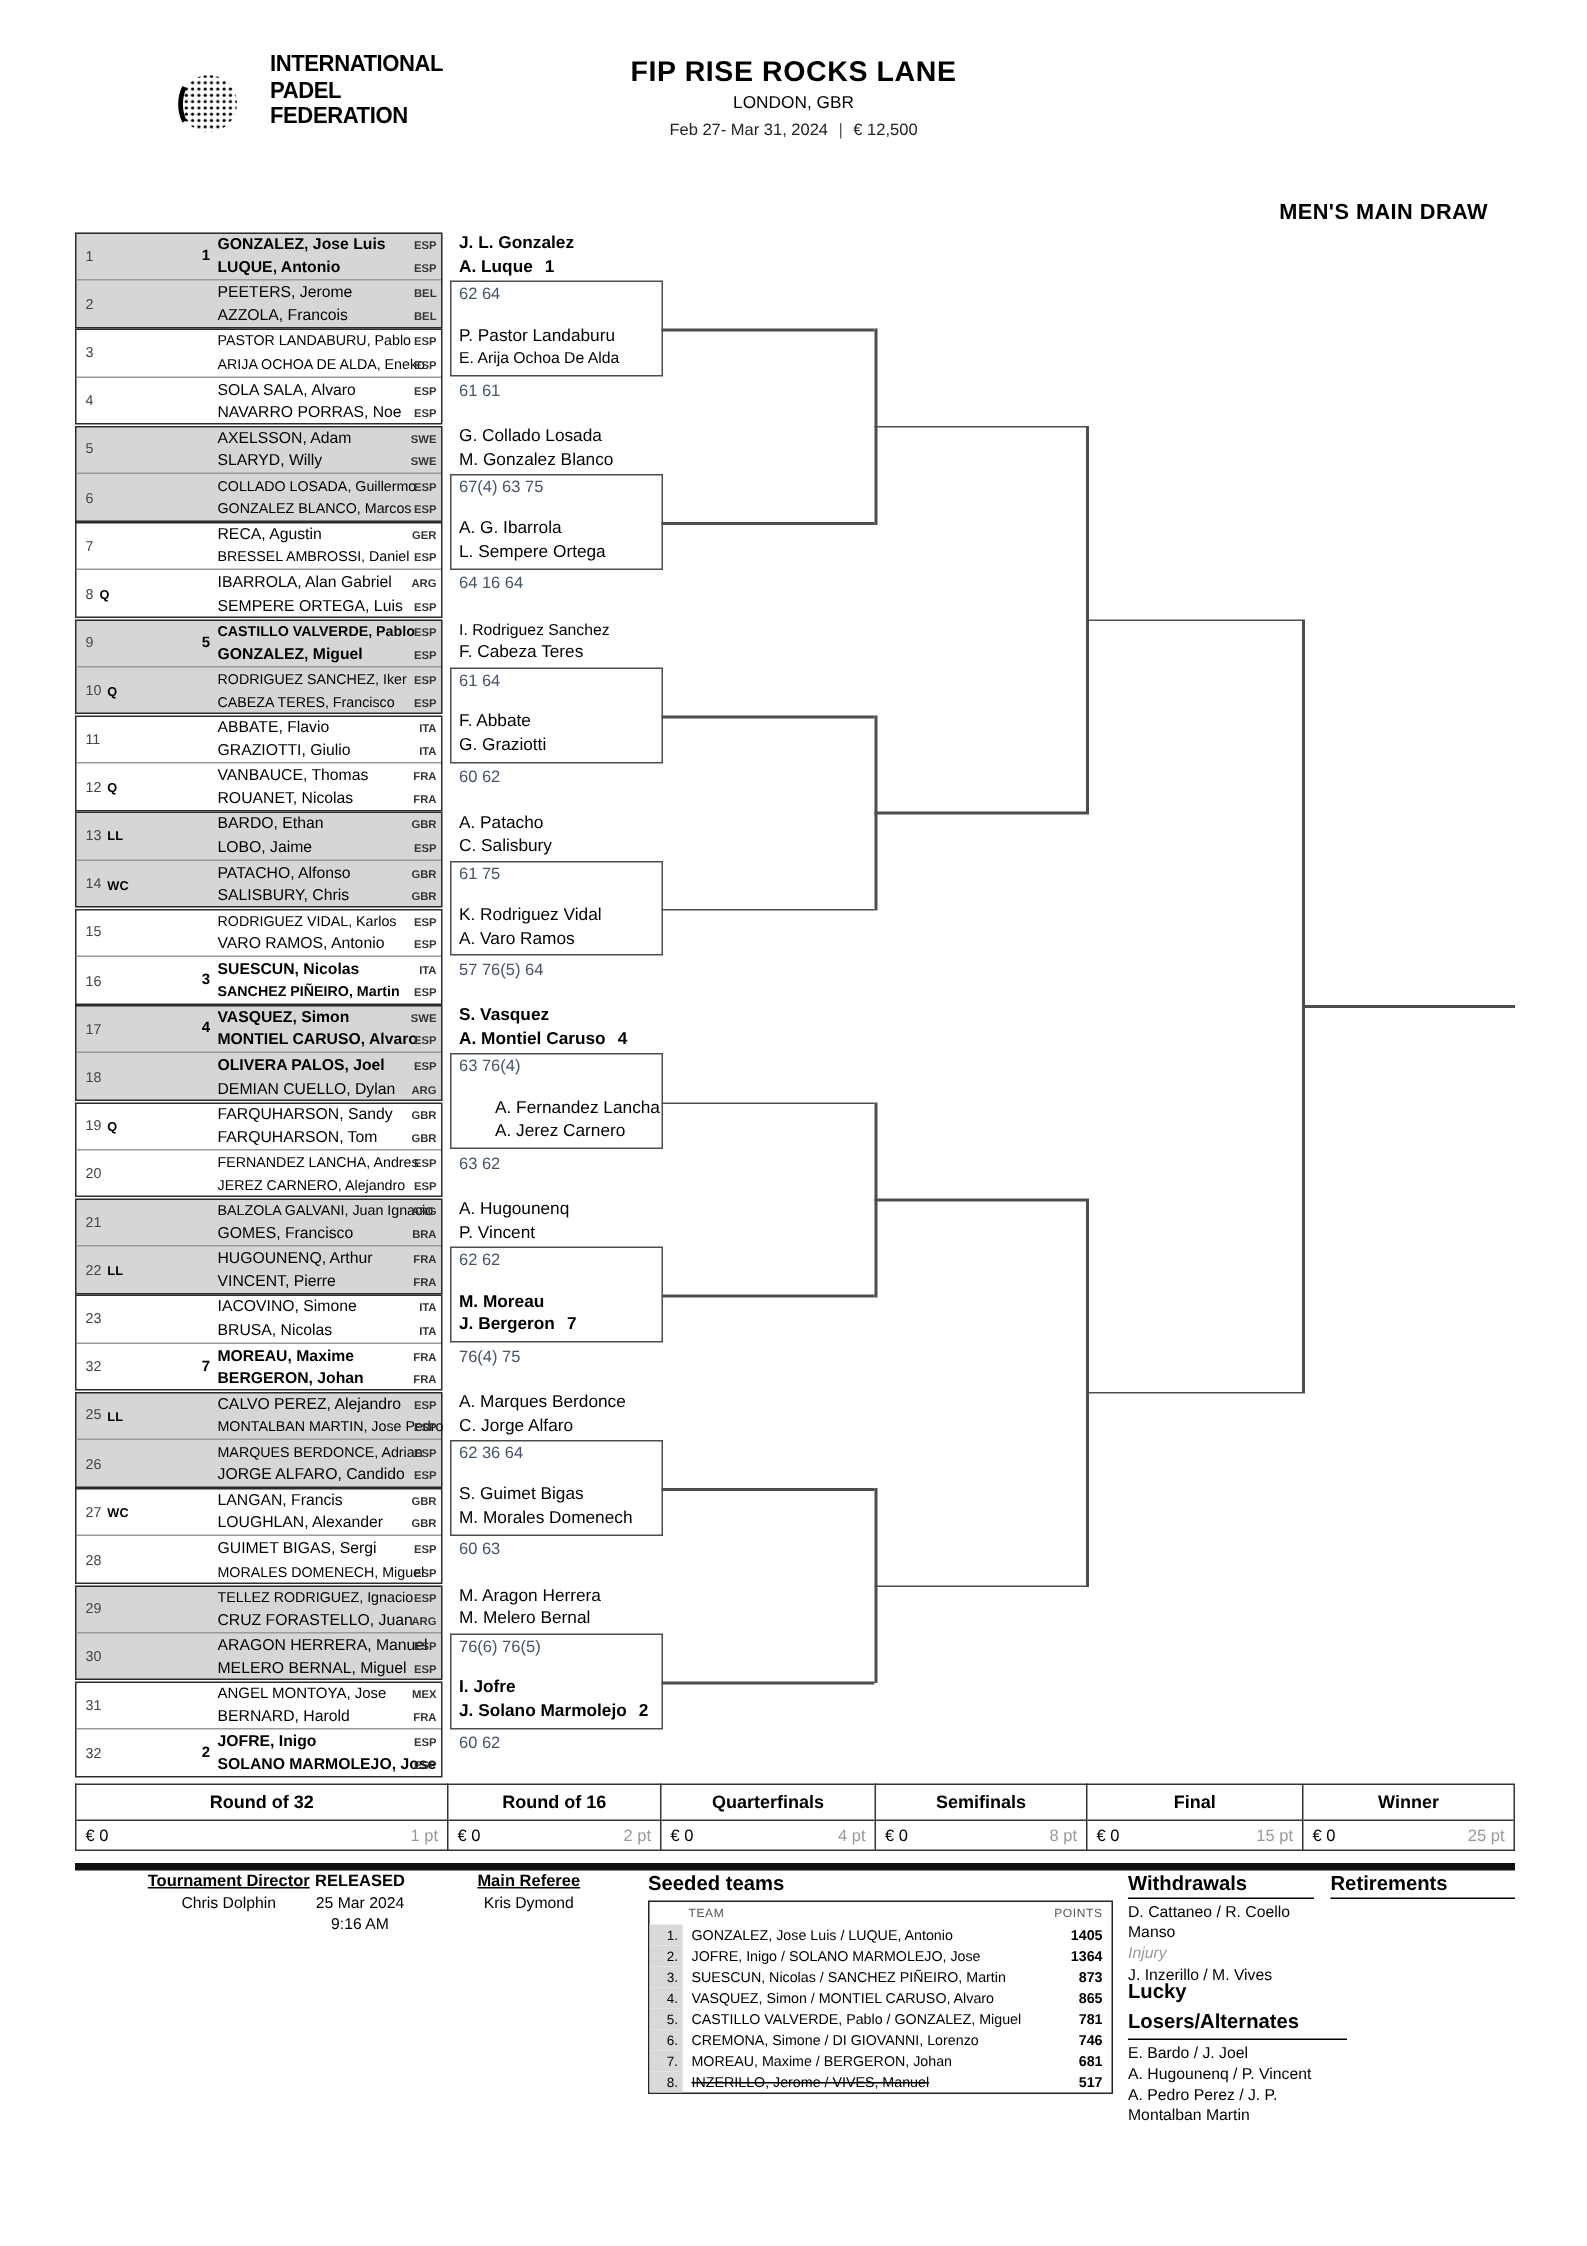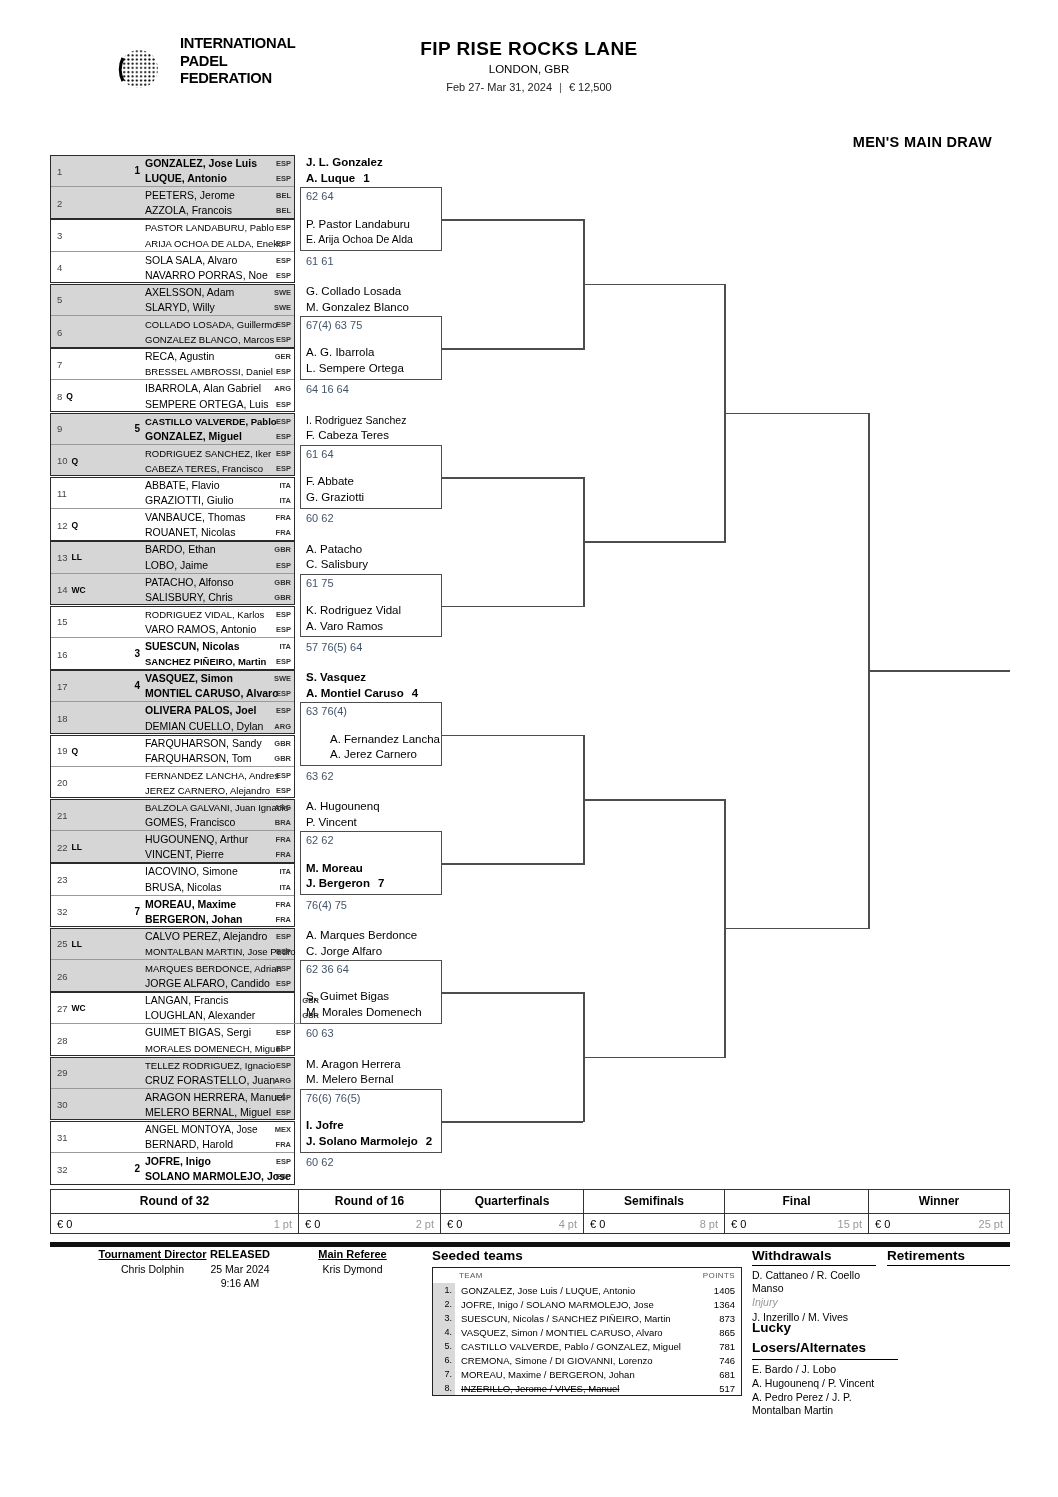--- a/index.html
+++ b/index.html
@@ -62,21 +62,21 @@
   .seeded-table{position:absolute;left:432px;top:1267px;width:310px;border:1.5px solid #222;
                 box-sizing:border-box;background:#fff;}
   .st-head{display:flex;justify-content:space-between;height:15px;align-items:center;
            font-size:8px;color:#555;letter-spacing:0.4px;}
   .st-head .h1{padding-left:26px;}
   .st-head .h2{padding-right:6px;}
   .st-row{display:flex;height:14px;align-items:center;font-size:9.5px;}
   .st-row .sn{width:22px;background:#d9d9d9;text-align:right;padding-right:3px;font-size:9px;
               height:100%;display:flex;align-items:center;justify-content:flex-end;box-sizing:border-box;}
   .st-row .stm{flex:1;padding-left:6px;white-space:nowrap;overflow:hidden;}
-  .st-row .stp{font-weight:normal;padding-right:6px;}
+  .st-row .stp{font-weight:bold;padding-right:6px;}
   .st-row.struck .stm{text-decoration:line-through;}
 
   .wd{position:absolute;left:752px;top:1248px;width:132px;}
   .wd .hd{border-bottom:1.6px solid #000;padding-bottom:2px;margin-bottom:3px;width:124px;}
   .wd .it{font-size:10.5px;line-height:12.5px;margin-top:2px;}
   .wd .it.italic{font-style:italic;color:#999;}
 
   .lucky{position:absolute;left:752px;top:1318px;width:150px;}
   .lucky .hd{font-size:13.5px;font-weight:bold;line-height:19.5px;}
   .lucky .hdwrap{border-bottom:1.6px solid #000;padding-bottom:2px;margin-bottom:3px;width:146px;}
@@ -489,21 +489,21 @@
         </div>
         <div class="names">
           <div style="font-size: 9.5px; font-weight: normal;">MARQUES BERDONCE, Adrian</div>
           <div style="font-size: 10.5px; font-weight: normal;">JORGE ALFARO, Candido</div>
         </div>
         <div class="ccs">
           <div>ESP</div>
           <div>ESP</div>
         </div>
       </div>
-      <div class="entry" style="top: 992.2px; height: 32.2px; padding-left: 28px;">
+      <div class="entry" style="top: 992.2px; height: 32.2px;">
         <div class="sepline"></div>
         <div class="gut">
           <span class="num">27</span>
           <span class="mark">WC</span>
         </div>
         <div class="names">
           <div style="font-size: 10.5px; font-weight: normal;">LANGAN, Francis</div>
           <div style="font-size: 10.5px; font-weight: normal;">LOUGHLAN, Alexander</div>
         </div>
         <div class="ccs">
@@ -813,19 +813,19 @@
   <div class="ret">
     <div class="hd sec-title">Retirements</div>
   </div>
 
   <div class="lucky">
     <div class="hdwrap">
       <div class="hd">Lucky</div>
       <div class="hd">Losers/Alternates</div>
     </div>
     <div id="lucky-items">
-        <div class="it">E. Bardo / J. Lobo</div>
+        <div class="it">E. Bardo / J. Joel</div>
         <div class="it">A. Hugounenq / P. Vincent</div>
         <div class="it">A. Pedro Perez / J. P. Montalban Martin</div>
       </div>
   </div>
 
 </div>
 
 </body></html>

